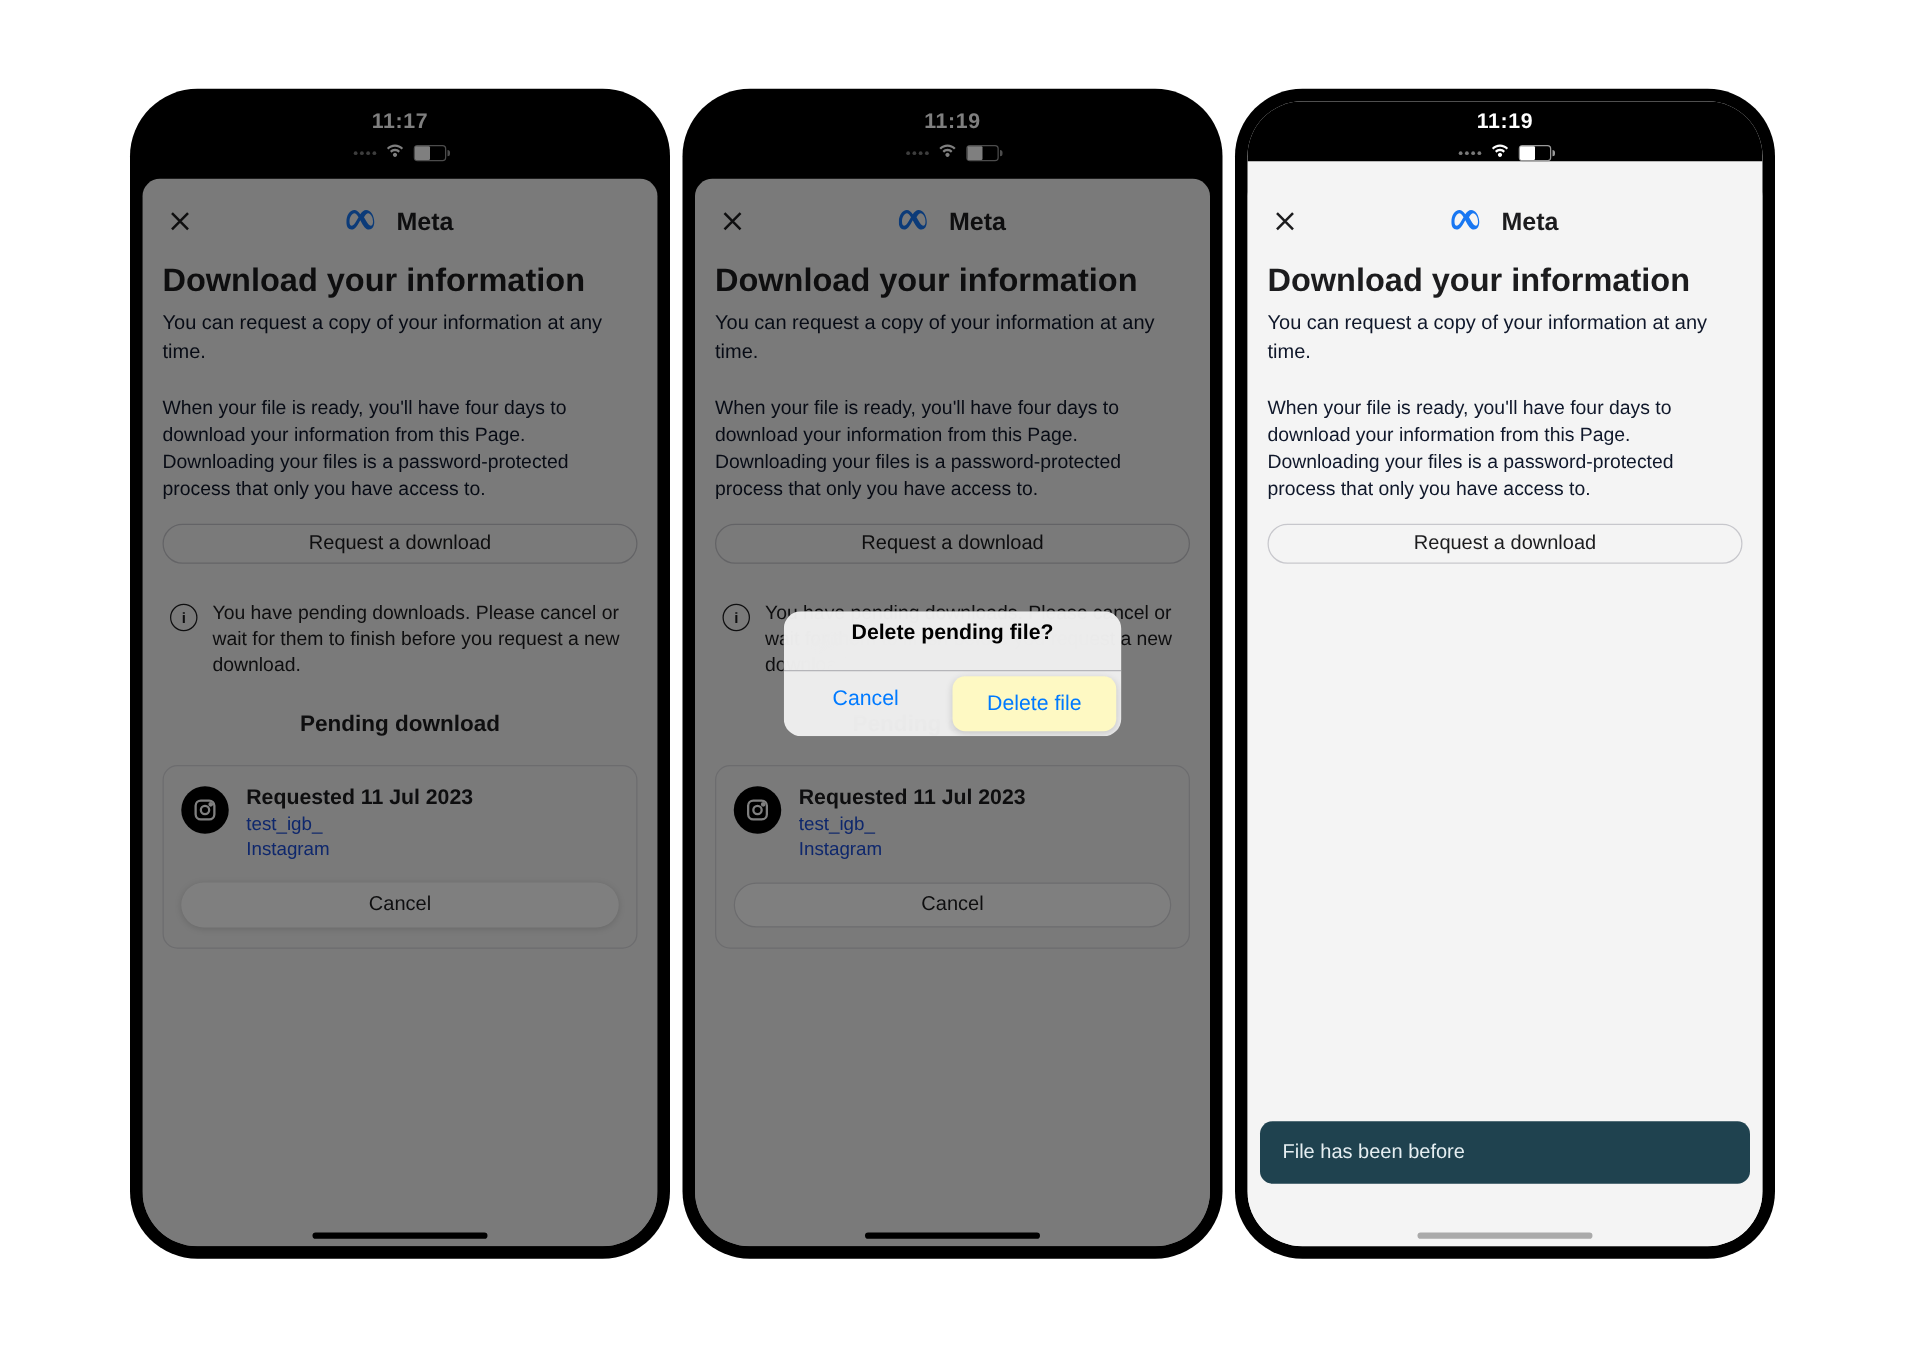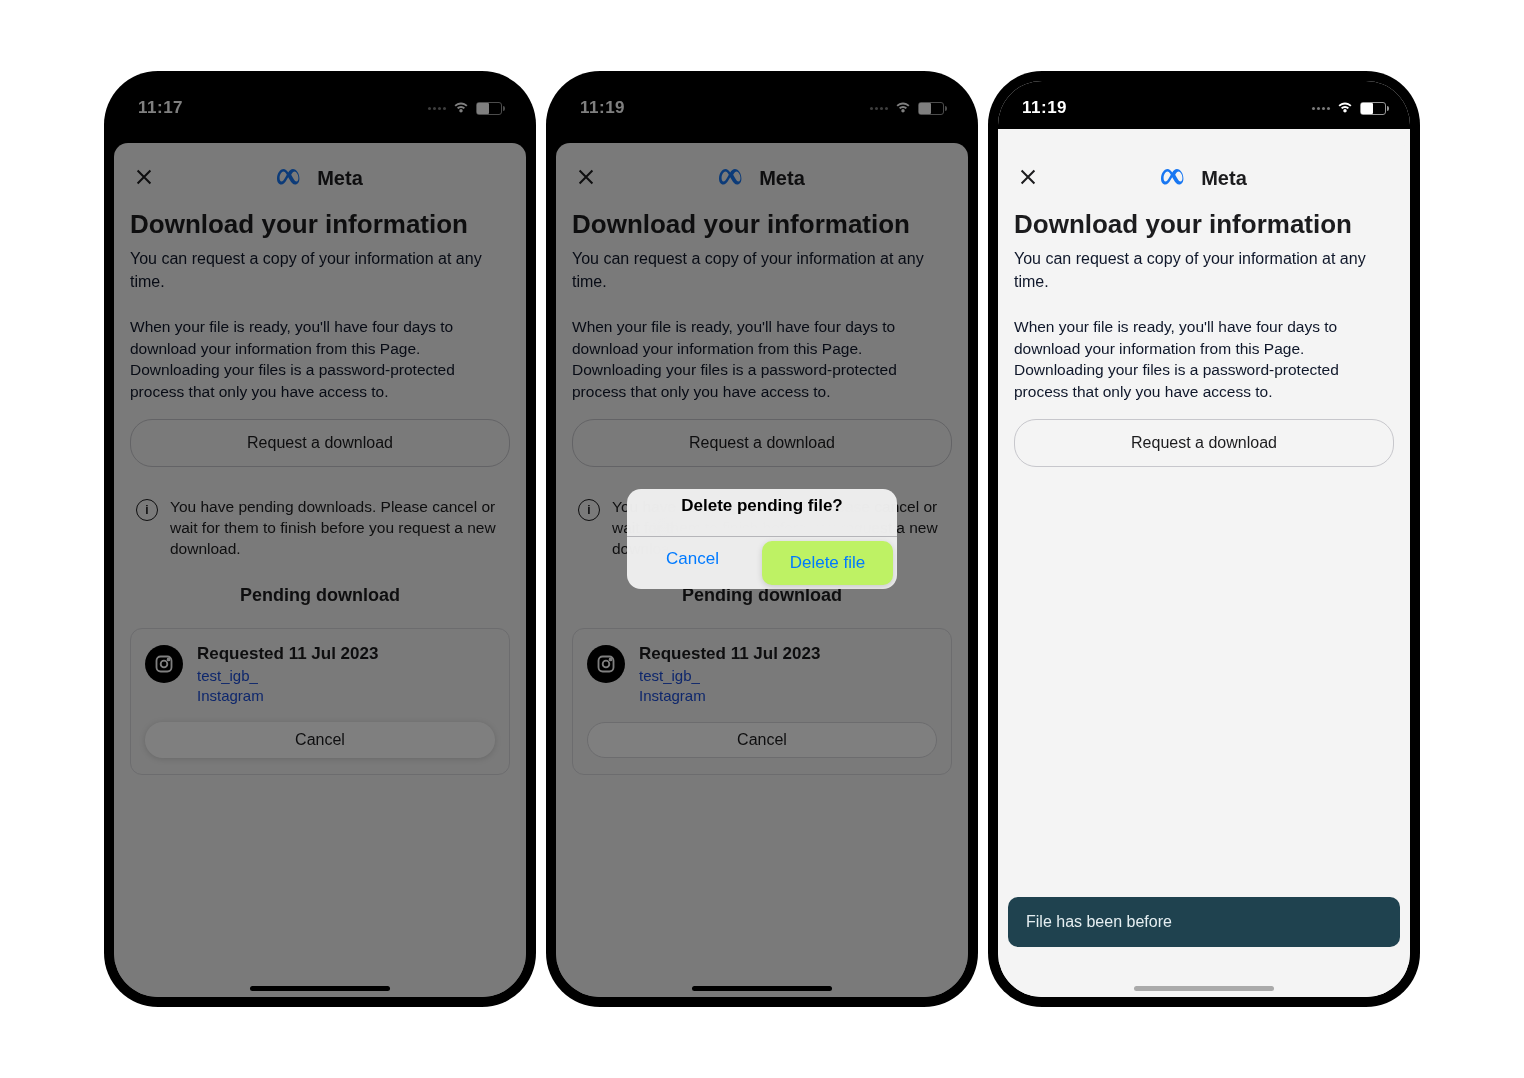--- a/index.html
+++ b/index.html
@@ -1,40 +1,40 @@
 <!DOCTYPE html>
 <html><head>
 <meta charset="utf-8">
 <style>
   *{box-sizing:border-box;margin:0;padding:0;font-family:-apple-system,BlinkMacSystemFont,"Segoe UI",Helvetica,Arial,sans-serif;}
   body{background:#fff;display:flex;justify-content:center;align-items:center;width:1524px;height:1078px;}
   .row{display:flex;gap:10px;}
   .phone{width:432px;height:936px;background:#000;border-radius:54px;position:relative;overflow:hidden;padding:10px;}
   .screen-full{width:100%;height:100%;position:relative;border-radius:44px;overflow:hidden;}
   
-  .statusbar{position:absolute;top:0;left:0;right:0;height:48px;display:flex;align-items:center;justify-content:space-between;padding:0 24px;z-index:20;}
+  .statusbar{position:absolute;top:0;left:0;right:0;height:48px;display:flex;align-items:center;justify-content:space-between;padding:0 24px;z-index:20;flex-direction:column;}
   .sb-time{color:#fff;font-size:17px;font-weight:600;letter-spacing:.5px;padding-top:6px;}
   .sb-icons{display:flex;align-items:center;gap:6px;padding-top:6px;}
   .dots{display:flex;gap:2px;}
   .dots span{width:3px;height:3px;border-radius:50%;background:#7a7a7a;}
   .wifi{color:#fff;}
   .battery{width:26px;height:13px;border:1.5px solid #999;border-radius:3px;position:relative;}
   .battery::after{content:"";position:absolute;right:-4px;top:3px;width:2px;height:5px;background:#999;border-radius:0 2px 2px 0;}
   .battery i{display:block;height:100%;width:52%;background:#fff;border-radius:1px;}
   
   .sheet{position:absolute;top:62px;left:0;right:0;bottom:0;background:#f4f4f4;border-radius:14px 14px 0 0;padding:18px 16px 0;color:#1c1c1e;}
   .sheet-head{display:flex;align-items:center;justify-content:center;position:relative;height:34px;margin-bottom:14px;}
   .close-x{position:absolute;left:0;top:2px;width:28px;height:28px;display:flex;align-items:center;justify-content:center;color:#1c1c1e;}
   .close-x svg{width:22px;height:22px;}
   .meta-logo{display:flex;align-items:center;gap:16px;font-weight:600;font-size:20px;color:#1c1c1e;}
   .meta-mark{color:#1877f2;}
   h1.title{font-size:26px;font-weight:700;line-height:1.2;margin-bottom:8px;}
   p.desc{font-size:16px;line-height:1.4;color:#0f172a;margin-bottom:14px;}
   p.desc.small{font-size:15.5px;margin-top:23px;}
-  .req-btn{width:100%;border:1.5px solid #c7c7cc;background:transparent;border-radius:22px;height:48px;font-size:16px;color:#1c1c1e;margin-top:2px;margin-bottom:22px;}
+  .req-btn{width:100%;border:1.5px solid #c7c7cc;background:transparent;border-radius:22px;height:32px;font-size:16px;color:#1c1c1e;margin-top:2px;margin-bottom:22px;}
   .info-row{display:flex;gap:12px;padding:8px 6px;margin-bottom:18px;}
   .info-icon{width:22px;height:22px;border:1.8px solid #1c1c1e;border-radius:50%;display:flex;align-items:center;justify-content:center;font-size:12px;font-weight:700;flex-shrink:0;margin-top:2px;}
   .info-text{font-size:15.5px;line-height:1.35;color:#1c1c1e;}
   h2.section{font-size:18px;font-weight:700;margin-bottom:22px;text-align:center;}
   .pending-card{border:1px solid #d8d8dc;border-radius:12px;padding:14px 14px 16px;}
   .p-head{display:flex;gap:14px;align-items:flex-start;margin-bottom:16px;}
   .ig-icon{width:38px;height:38px;border-radius:50%;background:#000;display:flex;align-items:center;justify-content:center;color:#fff;flex-shrink:0;margin-top:2px;}
   .p-title{font-size:17px;font-weight:600;line-height:1.3;}
   .p-sub{font-size:15px;color:#1d4ed8;line-height:1.35;}
   .cancel-btn{width:100%;height:36px;border-radius:20px;background:#fff;border:1px solid #d8d8dc;font-size:16px;color:#1c1c1e;}
@@ -42,21 +42,21 @@
   
   .dim{position:absolute;inset:0;background:rgba(0,0,0,.5);z-index:30;}
   
   .alert-wrap{position:absolute;inset:0;z-index:40;display:flex;align-items:center;justify-content:center;}
   .alert{width:270px;background:rgba(242,242,242,.95);border-radius:14px;overflow:hidden;backdrop-filter:blur(20px);}
   .alert-body{padding:7px 16px 16px;text-align:center;}
   .alert-title{font-size:17px;font-weight:600;margin-bottom:4px;}
   .alert-msg{font-size:13px;color:#3a3a3c;line-height:1.3;}
   .alert-actions{display:flex;border-top:.5px solid #b5b5b9;}
   .a-btn{flex:1;height:44px;display:flex;align-items:center;justify-content:center;font-size:17px;color:#007aff;}
-  .a-btn.primary{background:#bef264;font-weight:400;border-radius:10px;margin:4px;box-shadow:0 2px 6px rgba(0,0,0,.15);}
+  .a-btn.primary{background:#fef9c3;font-weight:400;border-radius:10px;margin:4px;box-shadow:0 2px 6px rgba(0,0,0,.15);}
   .alert-actions .a-btn + .a-btn{}
   
   .toast{position:absolute;left:10px;right:10px;bottom:50px;background:#1f424f;color:#e5eef1;border-radius:10px;padding:16px 18px;font-size:16px;z-index:25;}
   
   .home-ind{position:absolute;bottom:6px;left:50%;transform:translateX(-50%);width:140px;height:5px;background:#000;border-radius:3px;z-index:50;}
   .home-ind.light{background:#aaa;}
 </style>
 </head>
 <body>
 

